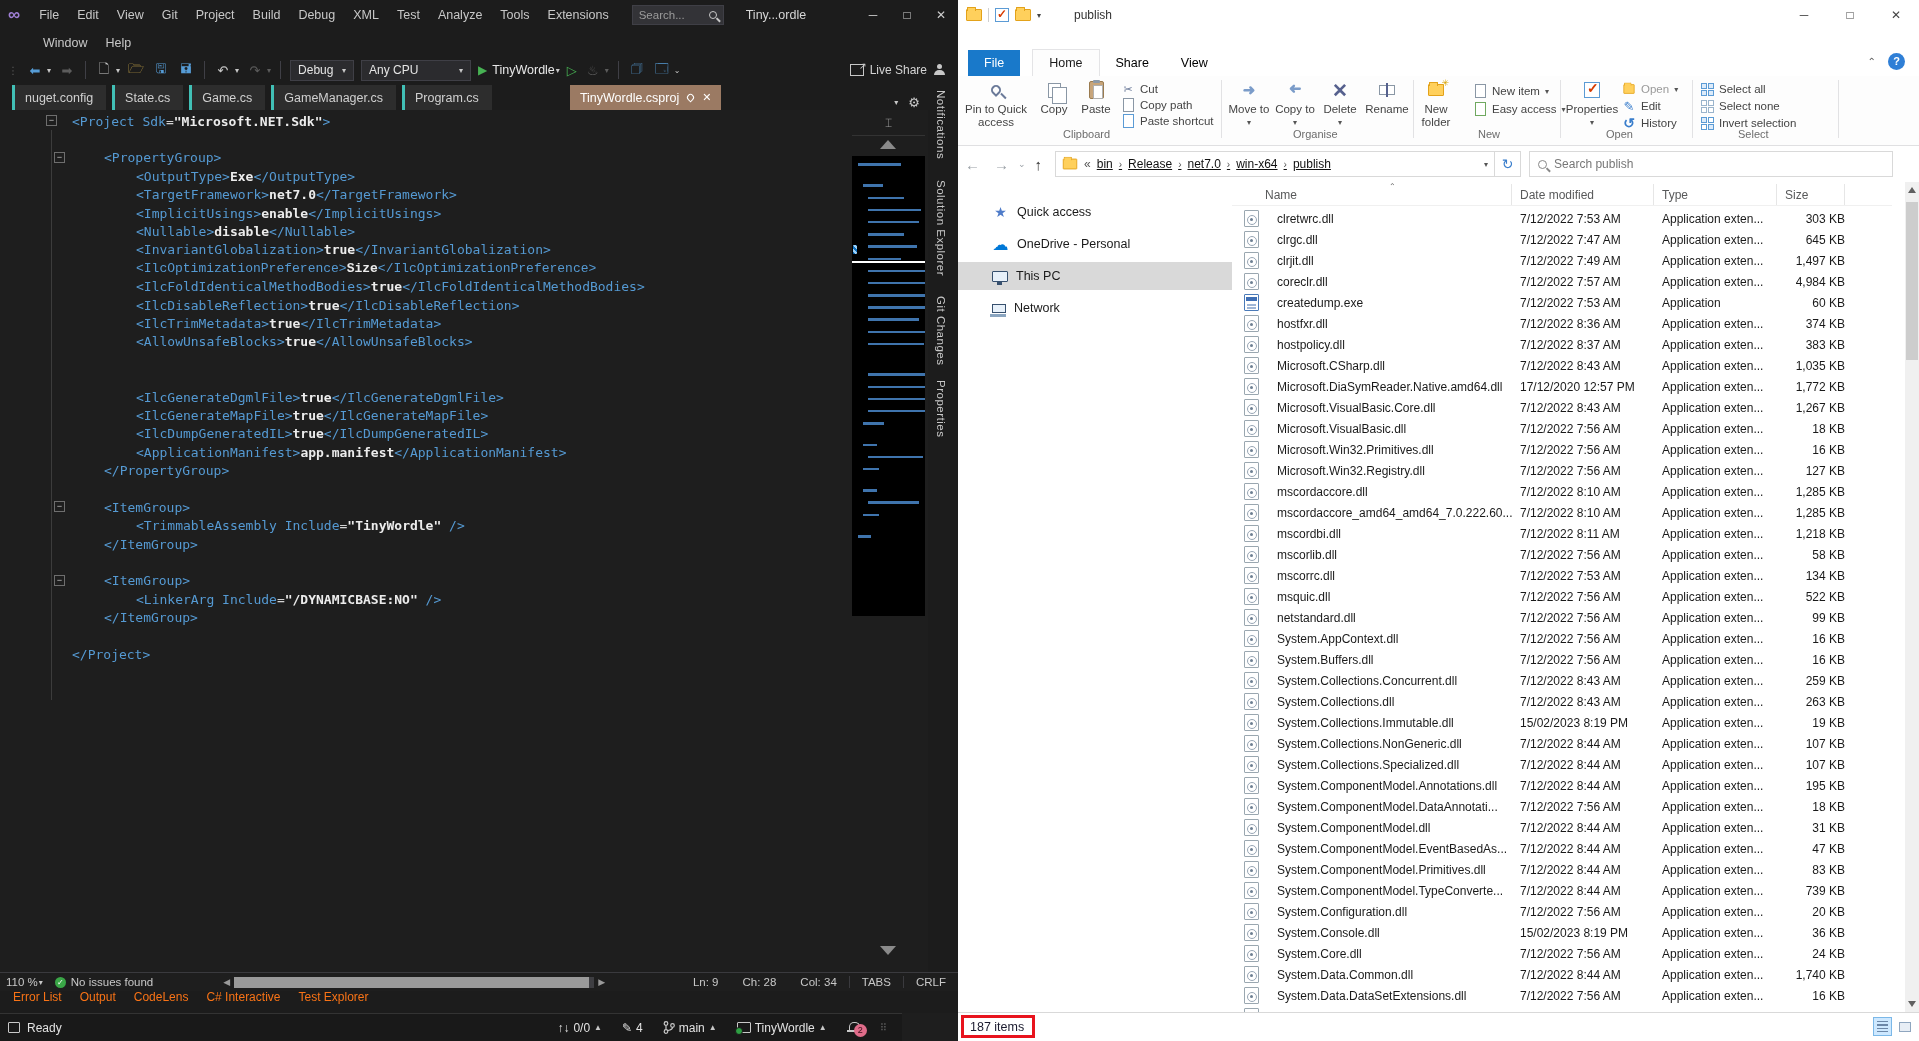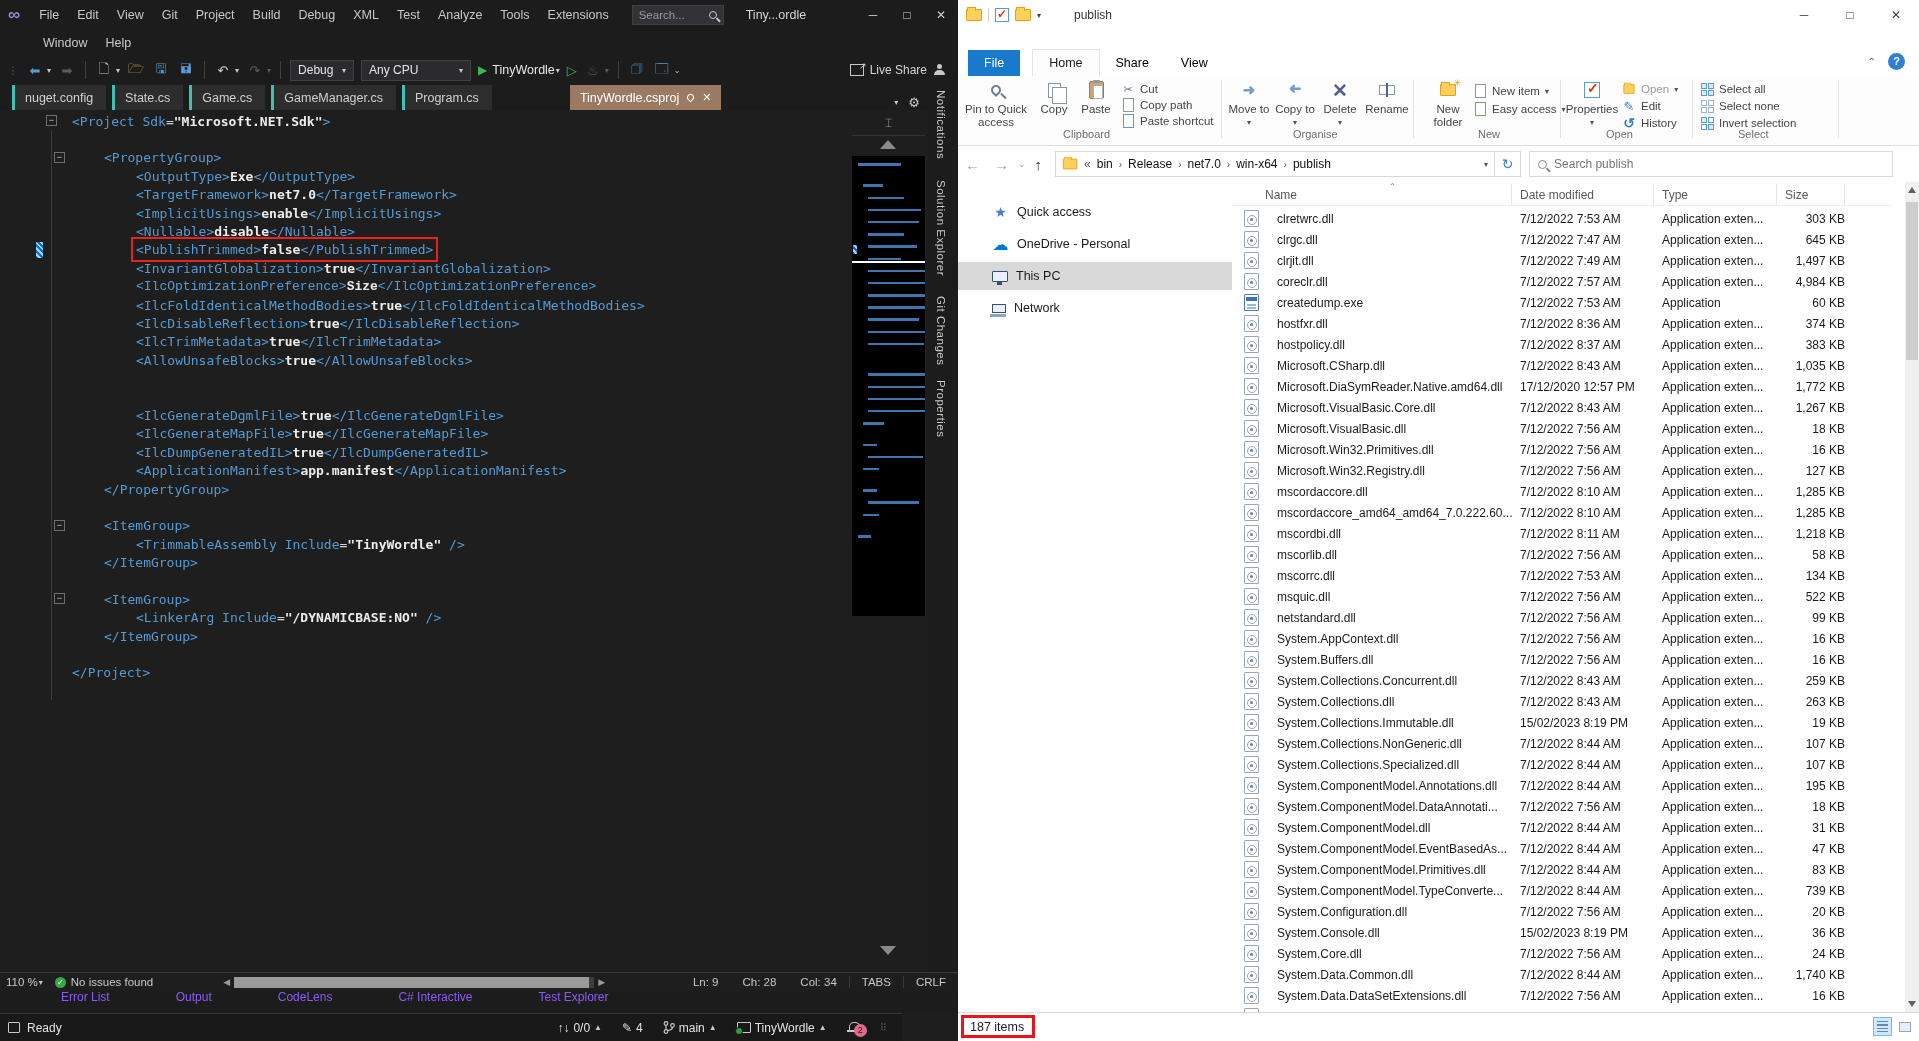--- a/index.html
+++ b/index.html
@@ -83,21 +83,21 @@
   .sl-zoom { padding:0 6px; display:flex; align-items:center; gap:5px; }
   .ok-dot { width:11px; height:11px; border-radius:50%; background:#3aa647; color:#fff; font-size:8px; line-height:11px; text-align:center; }
   .hsb-arrow { color:#9a9a9a; font-size:9px; padding:0 4px; }
   .hsb-track { width:360px; height:11px; background:#3e3e42; position:relative; }
   .hsb-thumb { position:absolute; left:0; top:0; height:11px; width:355px; background:#9a9a9a; }
   .sl-right { display:flex; align-items:center; margin-left:auto; }
   .sl-field { padding:0 12px; }
   .sl-cell { padding:0 12px; border-left:1px solid #3a3a3e; align-self:stretch; display:flex; align-items:center; }
   
   .vs-paneltabs { position:absolute; left:0; top:991px; width:958px; height:22px; background:#1c1c1c; display:flex; align-items:center; gap:4px; padding-left:6px; }
-  .panel-tab { color:#8b5cf6; font-size:12px; padding:2px 7px 9px; border-bottom:3px solid #2f2f33;margin-left:48px; }
+  .panel-tab { color:#f97316; font-size:12px; padding:2px 7px 9px; border-bottom:3px solid #2f2f33; }
   
   .vs-statusbar { position:absolute; left:0; top:1013px; width:902px; height:28px; background:#191919; border-top:1px solid #333;
                   display:flex; align-items:center; color:#e2e2e2; font-size:12px; }
   .sb-ready { display:flex; align-items:center; gap:7px; padding-left:8px; }
   .sb-ready-ico { width:12px; height:11px; border:1.5px solid #c8c8c8; border-radius:1px; }
   .sb-right { margin-left:auto; display:flex; align-items:center; gap:20px; padding-right:14px; }
   .sb-item { display:flex; align-items:center; gap:4px; }
   .sb-caret { font-size:8px; color:#c8c8c8; }
   .mini-mon { width:14px; height:11px; border:1.5px solid #c8c8c8; border-radius:1px; position:relative; }
   .mini-mon::after { content:''; position:absolute; width:6px; height:6px; border-radius:50%; background:#2ea043; left:-3px; bottom:-3px; border:1px solid #191919; }
@@ -158,21 +158,21 @@
   .sel-ico.inv span:nth-child(1), .sel-ico.inv span:nth-child(4) { background:#dcebfa; }
   .sel-ico.inv span:nth-child(2), .sel-ico.inv span:nth-child(3) { background:#fff; }
   .page-ico { width:11px; height:14px; background:#fff; border:1.5px solid #8a97a5; position:relative; }
   .drop8 { font-size:8px; color:#555; }
   
   .ex-addr { position:absolute; left:0; top:146px; width:961px; height:36px; background:#fff; display:flex; align-items:center; }
   .nav-a { font-size:15px; color:#9aa0a6; padding:0 7px; }
   .nav-a.up { color:#333; }
   .nav-chev { font-size:9px; color:#9aa0a6; padding:0 2px; }
   .crumb-box { width:440px; height:26px; border:1px solid #d9d9d9; display:flex; align-items:center; padding:0 6px; gap:6px; margin-left:6px; }
-  .crumb { display:flex; align-items:center; gap:6px; font-size:12px; color:#111; }
+  .crumb { display:flex; align-items:center; gap:6px; font-size:12px; color:#111;text-decoration:underline; }
   .crumb-sep { color:#555; font-size:10px; }
   .crumb-overflow { color:#555; font-size:12px; }
   .crumb-caret { margin-left:auto; font-size:8px; color:#555; }
   .refresh-btn { width:26px; height:26px; border:1px solid #d9d9d9; border-left:none; display:flex; align-items:center; justify-content:center; color:#3a7ecc; font-size:14px; }
   .search-box { width:364px; height:26px; border:1px solid #d9d9d9; margin-left:8px; display:flex; align-items:center; gap:7px; padding:0 8px; color:#777; font-size:12px; }
   .mag2 { width:9px; height:9px; border:1.5px solid #888; border-radius:50%; position:relative; flex:none; }
   .mag2::after { content:''; position:absolute; width:5px; height:1.5px; background:#888; left:7px; top:8px; transform:rotate(45deg); }
   
   .ex-side { position:absolute; left:0; top:182px; width:274px; height:830px; background:#fff; }
   .side-item { position:absolute; left:0; width:274px; height:28px; display:flex; align-items:center; gap:8px; padding-left:34px; font-size:12.5px; color:#1a1a1a; }
@@ -362,26 +362,20 @@
           <span class="gut"></span>
           <span class="ct" style="padding-left: 70px;"><span><span class="tk-t">&lt;TargetFramework&gt;</span><span class="tk-v">net7.0</span><span class="tk-t">&lt;/TargetFramework&gt;</span></span></span>
         </div>
         <div class="cl">
           <span class="gut"></span>
           <span class="ct" style="padding-left: 70px;"><span><span class="tk-t">&lt;ImplicitUsings&gt;</span><span class="tk-v">enable</span><span class="tk-t">&lt;/ImplicitUsings&gt;</span></span></span>
         </div>
         <div class="cl">
           <span class="gut"></span>
           <span class="ct" style="padding-left: 70px;"><span><span class="tk-t">&lt;Nullable&gt;</span><span class="tk-v">disable</span><span class="tk-t">&lt;/Nullable&gt;</span></span></span>
-        </div>
-        <div class="cl">
-          <span class="gut">
-            <span class="chg"></span>
-          </span>
-          <span class="ct" style="padding-left: 70px;"><span class="redbox"><span class="tk-t">&lt;PublishTrimmed&gt;</span><span class="tk-v">false</span><span class="tk-t">&lt;/PublishTrimmed&gt;</span></span></span>
         </div>
         <div class="cl">
           <span class="gut"></span>
           <span class="ct" style="padding-left: 70px;"><span><span class="tk-t">&lt;InvariantGlobalization&gt;</span><span class="tk-v">true</span><span class="tk-t">&lt;/InvariantGlobalization&gt;</span></span></span>
         </div>
         <div class="cl">
           <span class="gut"></span>
           <span class="ct" style="padding-left: 70px; font-family: Liberation Mono, monospace;"><span><span class="tk-t">&lt;IlcOptimizationPreference&gt;</span><span class="tk-v">Size</span><span class="tk-t">&lt;/IlcOptimizationPreference&gt;</span></span></span>
         </div>
         <div class="cl">
@@ -740,21 +734,21 @@
     </div>
     <div class="bigbtn" style="left:404px; width:50px">
       <span class="bigico">
           <span class="rename-ico"></span>
         </span>
       <span>Rename</span>
     </div>
     <span class="rib-label" style="left:335px">Organise</span>
     <div class="rib-sep" style="left:455px"></div>
 
-    <div class="bigbtn" style="left:466px; width:48px">
+    <div class="bigbtn" style="left:454px; width:48px">
       <span class="bigico">
           <span class="folder-ico newfolder-ico"></span>
         </span>
       <span>New folder</span>
     </div>
     <div class="smallrow" style="left:515px; top:7px">
       <span class="sico">
           <span class="page-ico"></span>
         </span>
       <span>New item</span>

